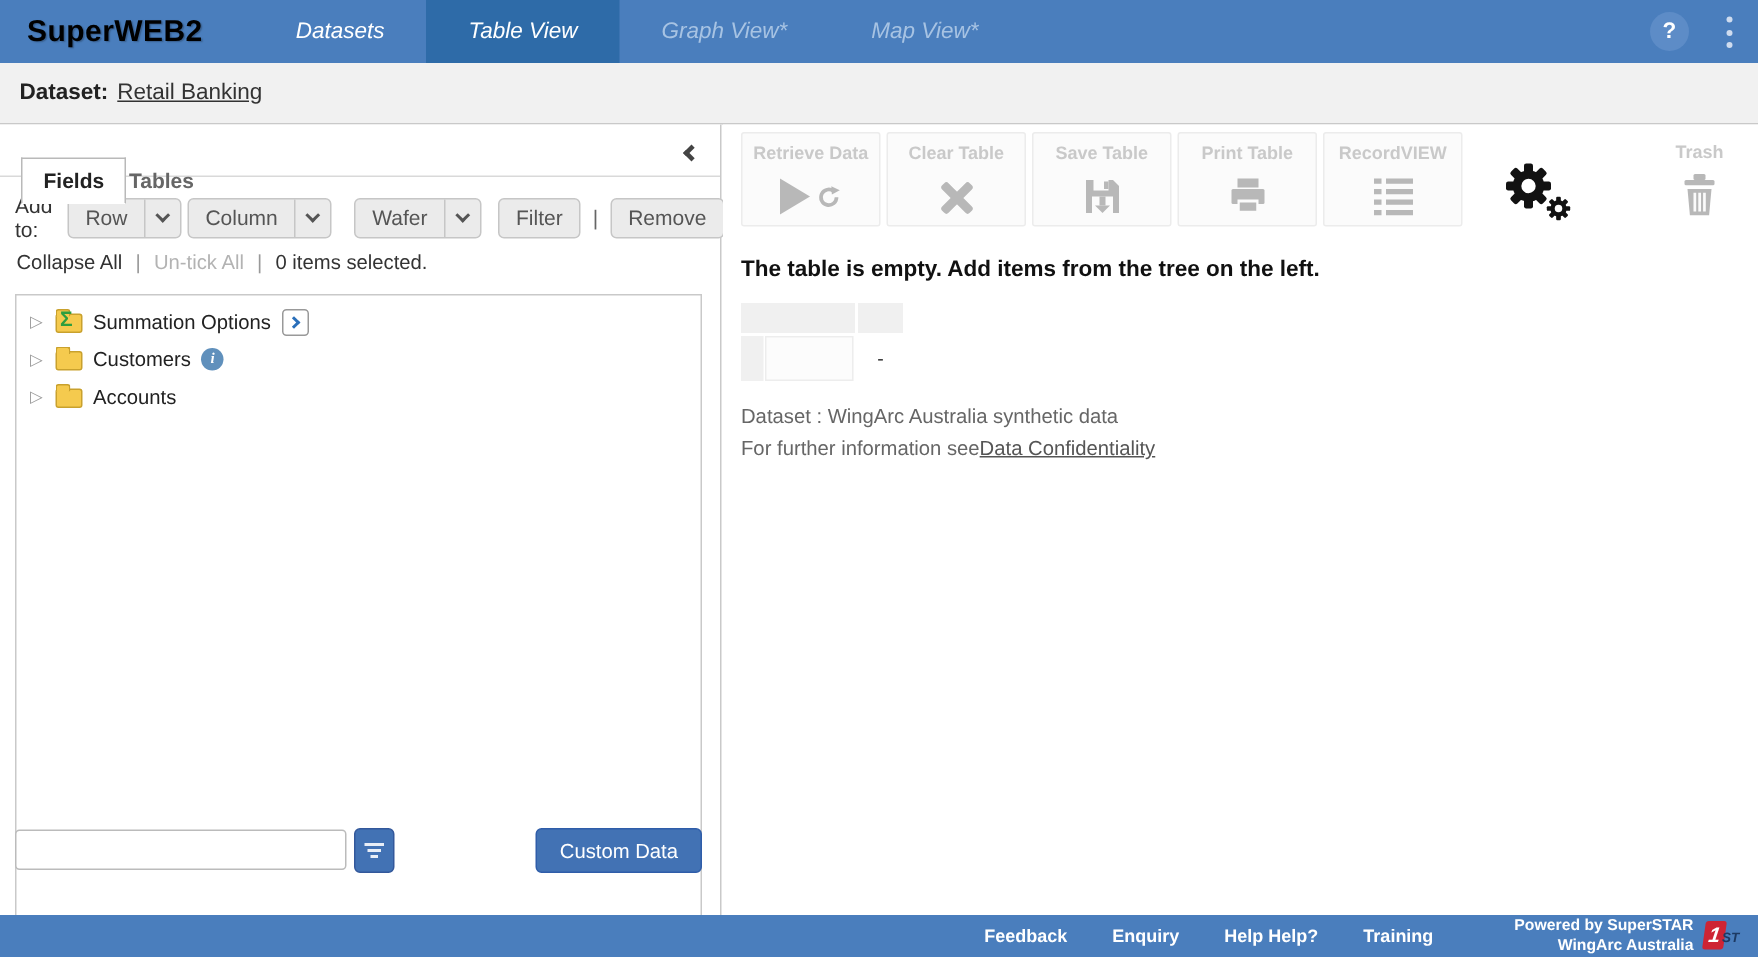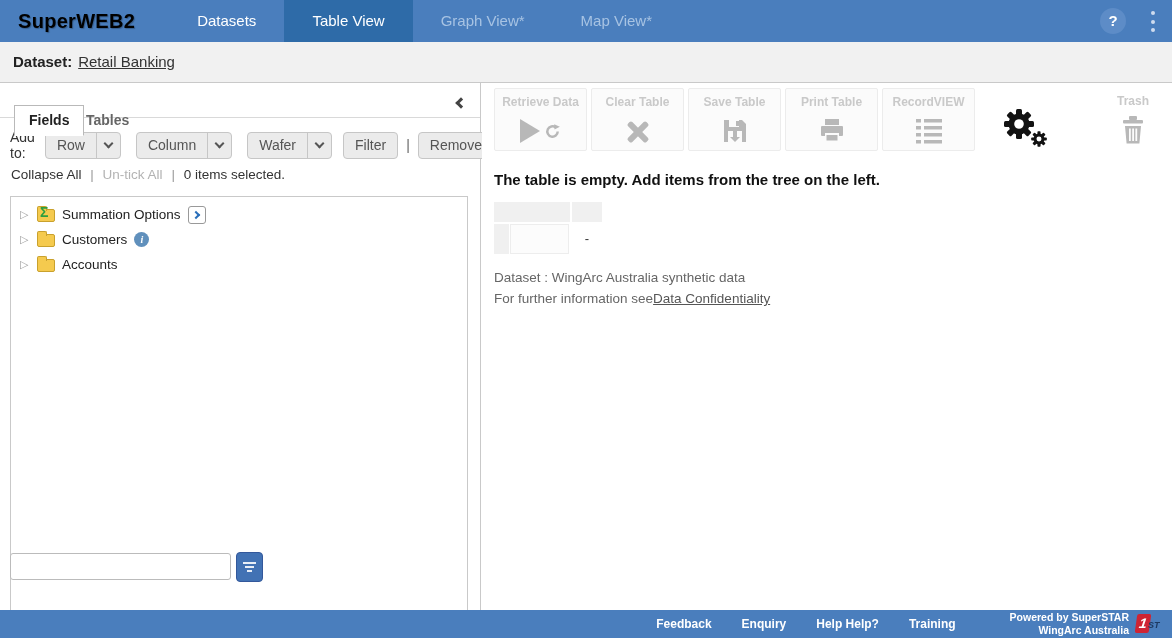--- a/index.html
+++ b/index.html
@@ -7,21 +7,21 @@
   body {
     font-family:"Liberation Sans", sans-serif;
     background:#fff; position:relative; overflow:hidden;
     -webkit-font-smoothing:antialiased;
   }
   
   .navbar { position:absolute; top:0; left:0; width:1172px; height:42px;
     background:#4a7ebd; display:flex; align-items:stretch; }
   .brand { color:#000000; font-size:20px; font-weight:bold; letter-spacing:.3px;
     line-height:42px; padding:0 34px 0 18px; text-shadow:1px 1px 1px rgba(0,0,0,.25); }
-  .nav-item { color:#fff; font-size:15px; line-height:42px; padding:0 28px; cursor:pointer; }
+  .nav-item { color:#fff; font-size:15px; line-height:42px; padding:0 28px; cursor:pointer;font-style:italic; }
   .nav-item.active { background:#2e6ba8; }
   .nav-item.muted { color:#a7c3e3; }
   .search-wrap { position:absolute; top:8px; right:89px; width:188px; height:26px;
     background:#fff; border-radius:2px; display:flex; align-items:center; }
   .search-input { border:none; outline:none; flex:1; height:100%; padding:0 4px 0 9px;
     font-size:14px; color:#333; font-family:inherit; background:transparent; }
   .search-input::placeholder { color:#808080; opacity:1; }
   .search-icon { width:26px; height:26px; display:flex; align-items:center; justify-content:center; cursor:pointer; }
   .help-btn { position:absolute; top:8px; right:46px; width:26px; height:26px; border-radius:50%;
     background:#5d8cc7; color:#fff; font-size:15px; font-weight:bold; text-align:center;
@@ -152,21 +152,21 @@
 </div>
 
 <div class="left-panel">
   <div class="tab-underline"></div>
   <div class="tab active">Fields</div>
   <div class="tab inactive">Tables</div>
   <div class="panel-collapse"><span class="chev-left"></span></div>
 
   <div class="addto-row">
     <span style="margin-right:10px;">Add to:</span>
-    <span class="gbtn" style="margin-right:15px;">
+    <span class="gbtn" style="margin-right:4px;">
       <span class="lbl">Row</span>
       <span class="caret-box">
           <span class="caret-down"></span>
         </span>
     </span>
     <span class="gbtn" style="margin-right:15px;">
       <span class="lbl">Column</span>
       <span class="caret-box">
           <span class="caret-down"></span>
         </span>
@@ -218,20 +218,21 @@
     </div>
   </div>
 
   <div class="bottom-row">
     <input class="quick-input" type="text" style="">
     <span class="funnel-btn">
         <i></i>
         <i></i>
         <i></i>
       </span>
+    <button class="custom-data-btn">Custom Data</button>
   </div>
 </div>
 
 <div class="right-panel">
   <div class="toolbar">
     <div class="tbtn">
       <div class="tbtn-label">Retrieve Data</div>
       <div class="tbtn-icon">
         <span class="play-tri"></span>
         <svg width="17" height="17" viewBox="0 0 18 18">

